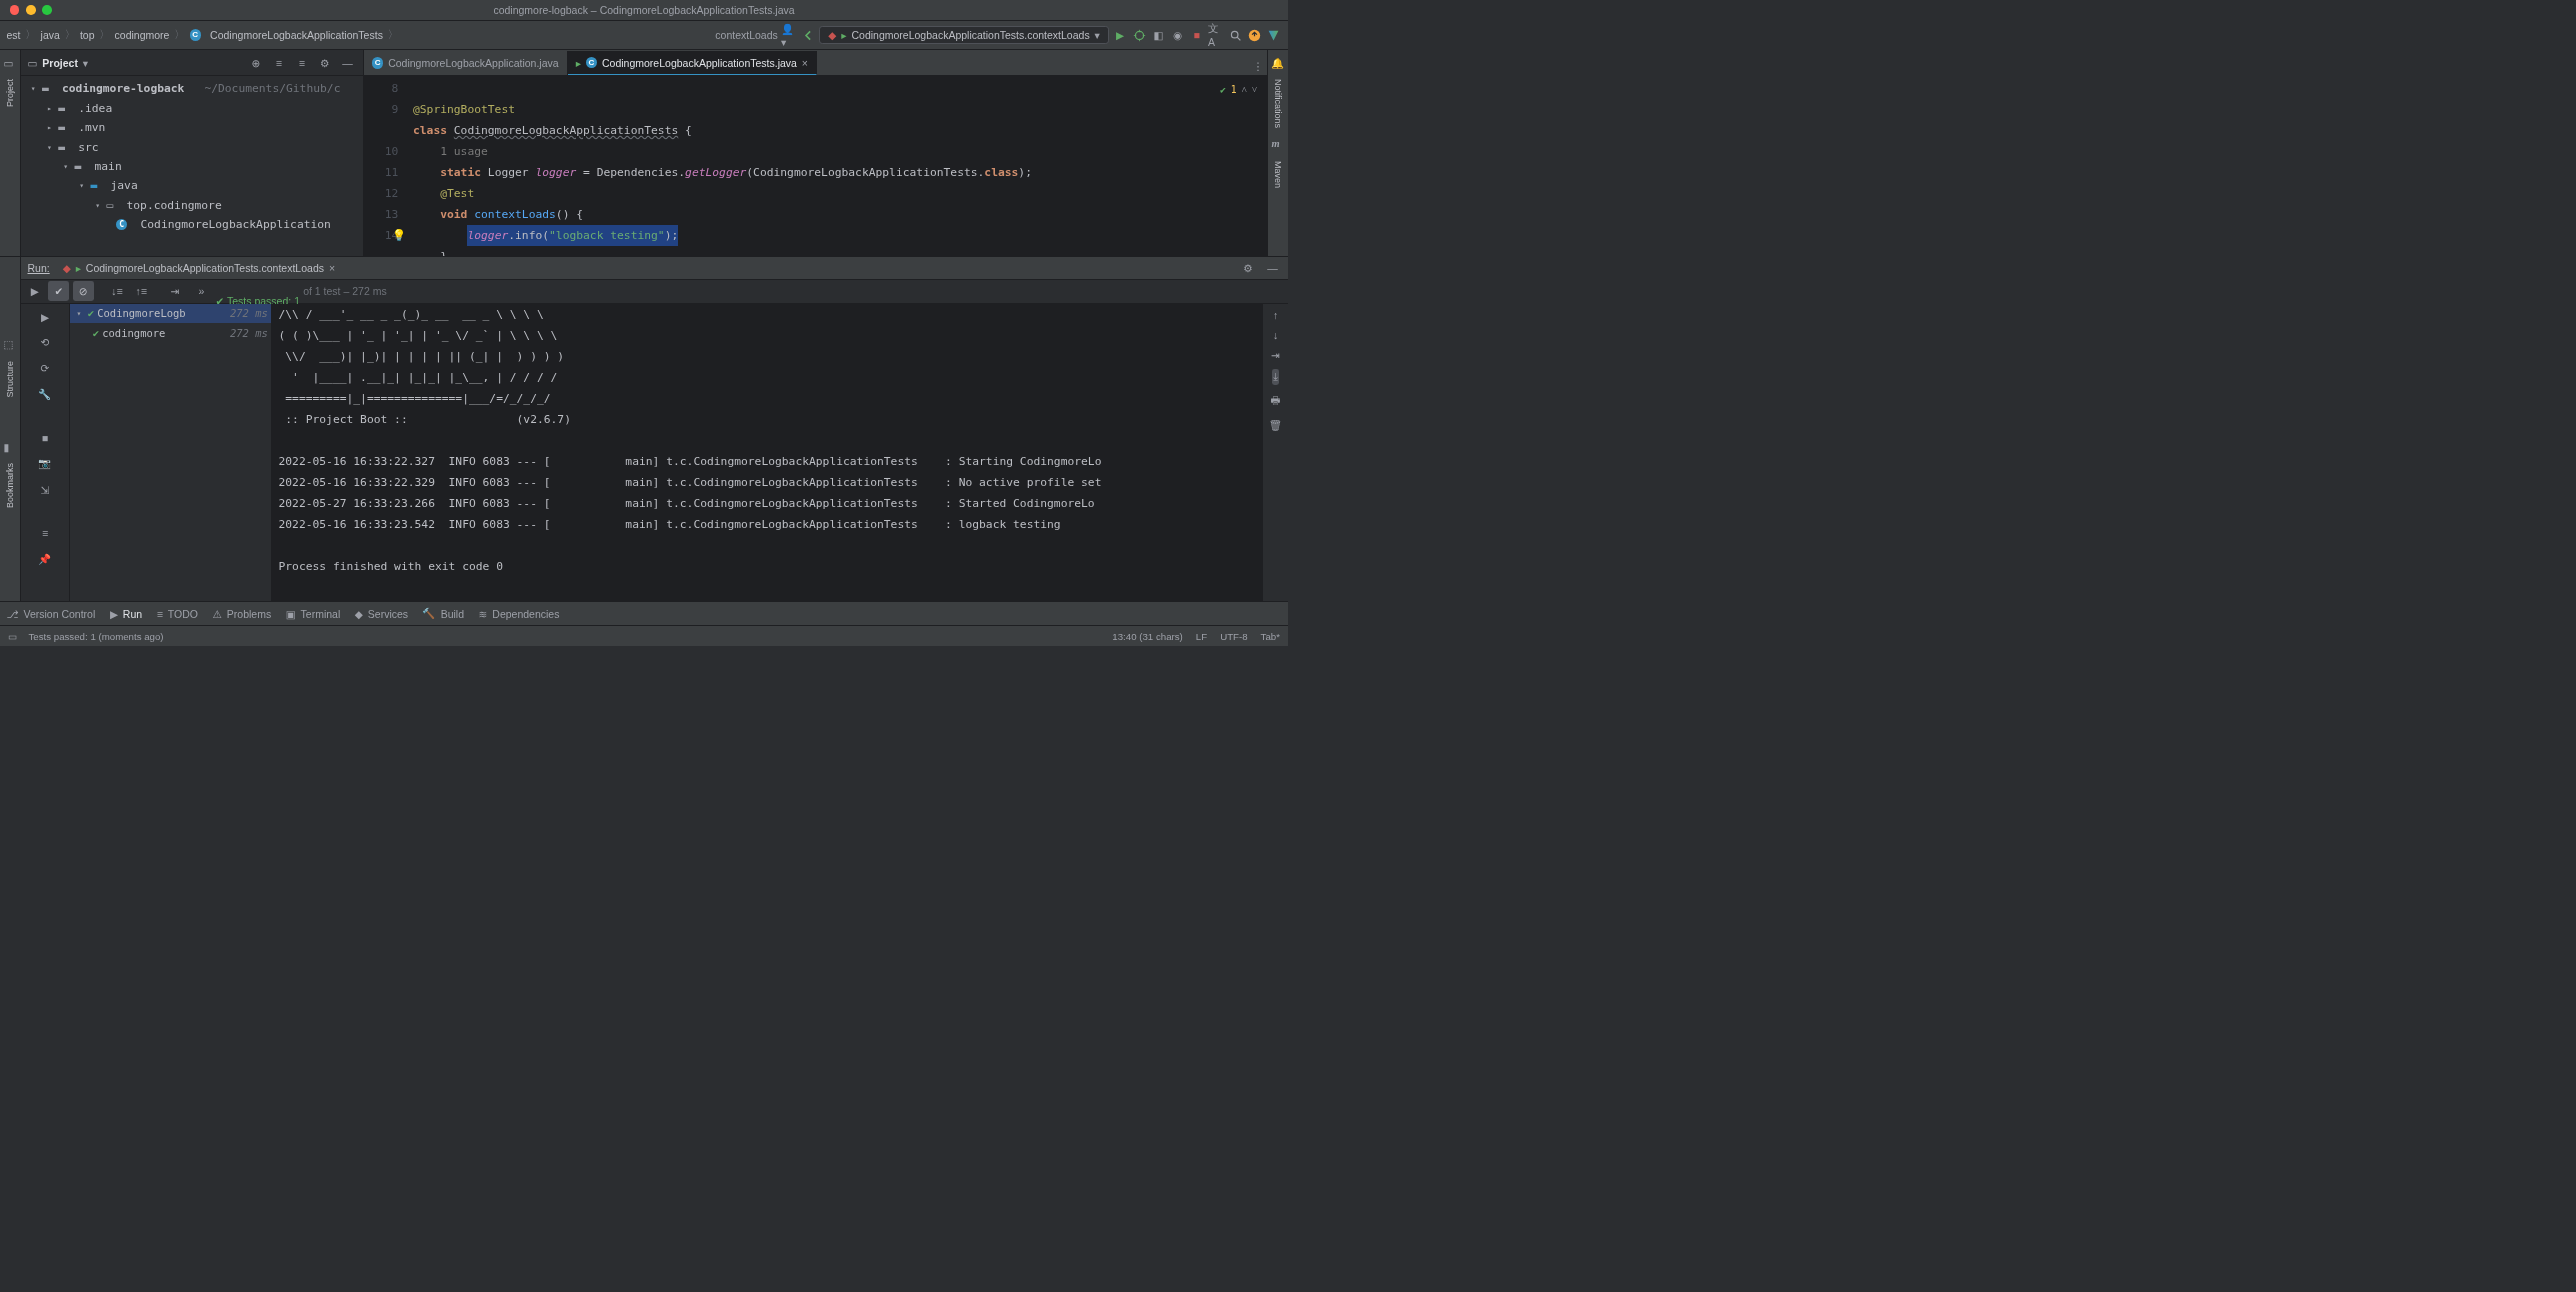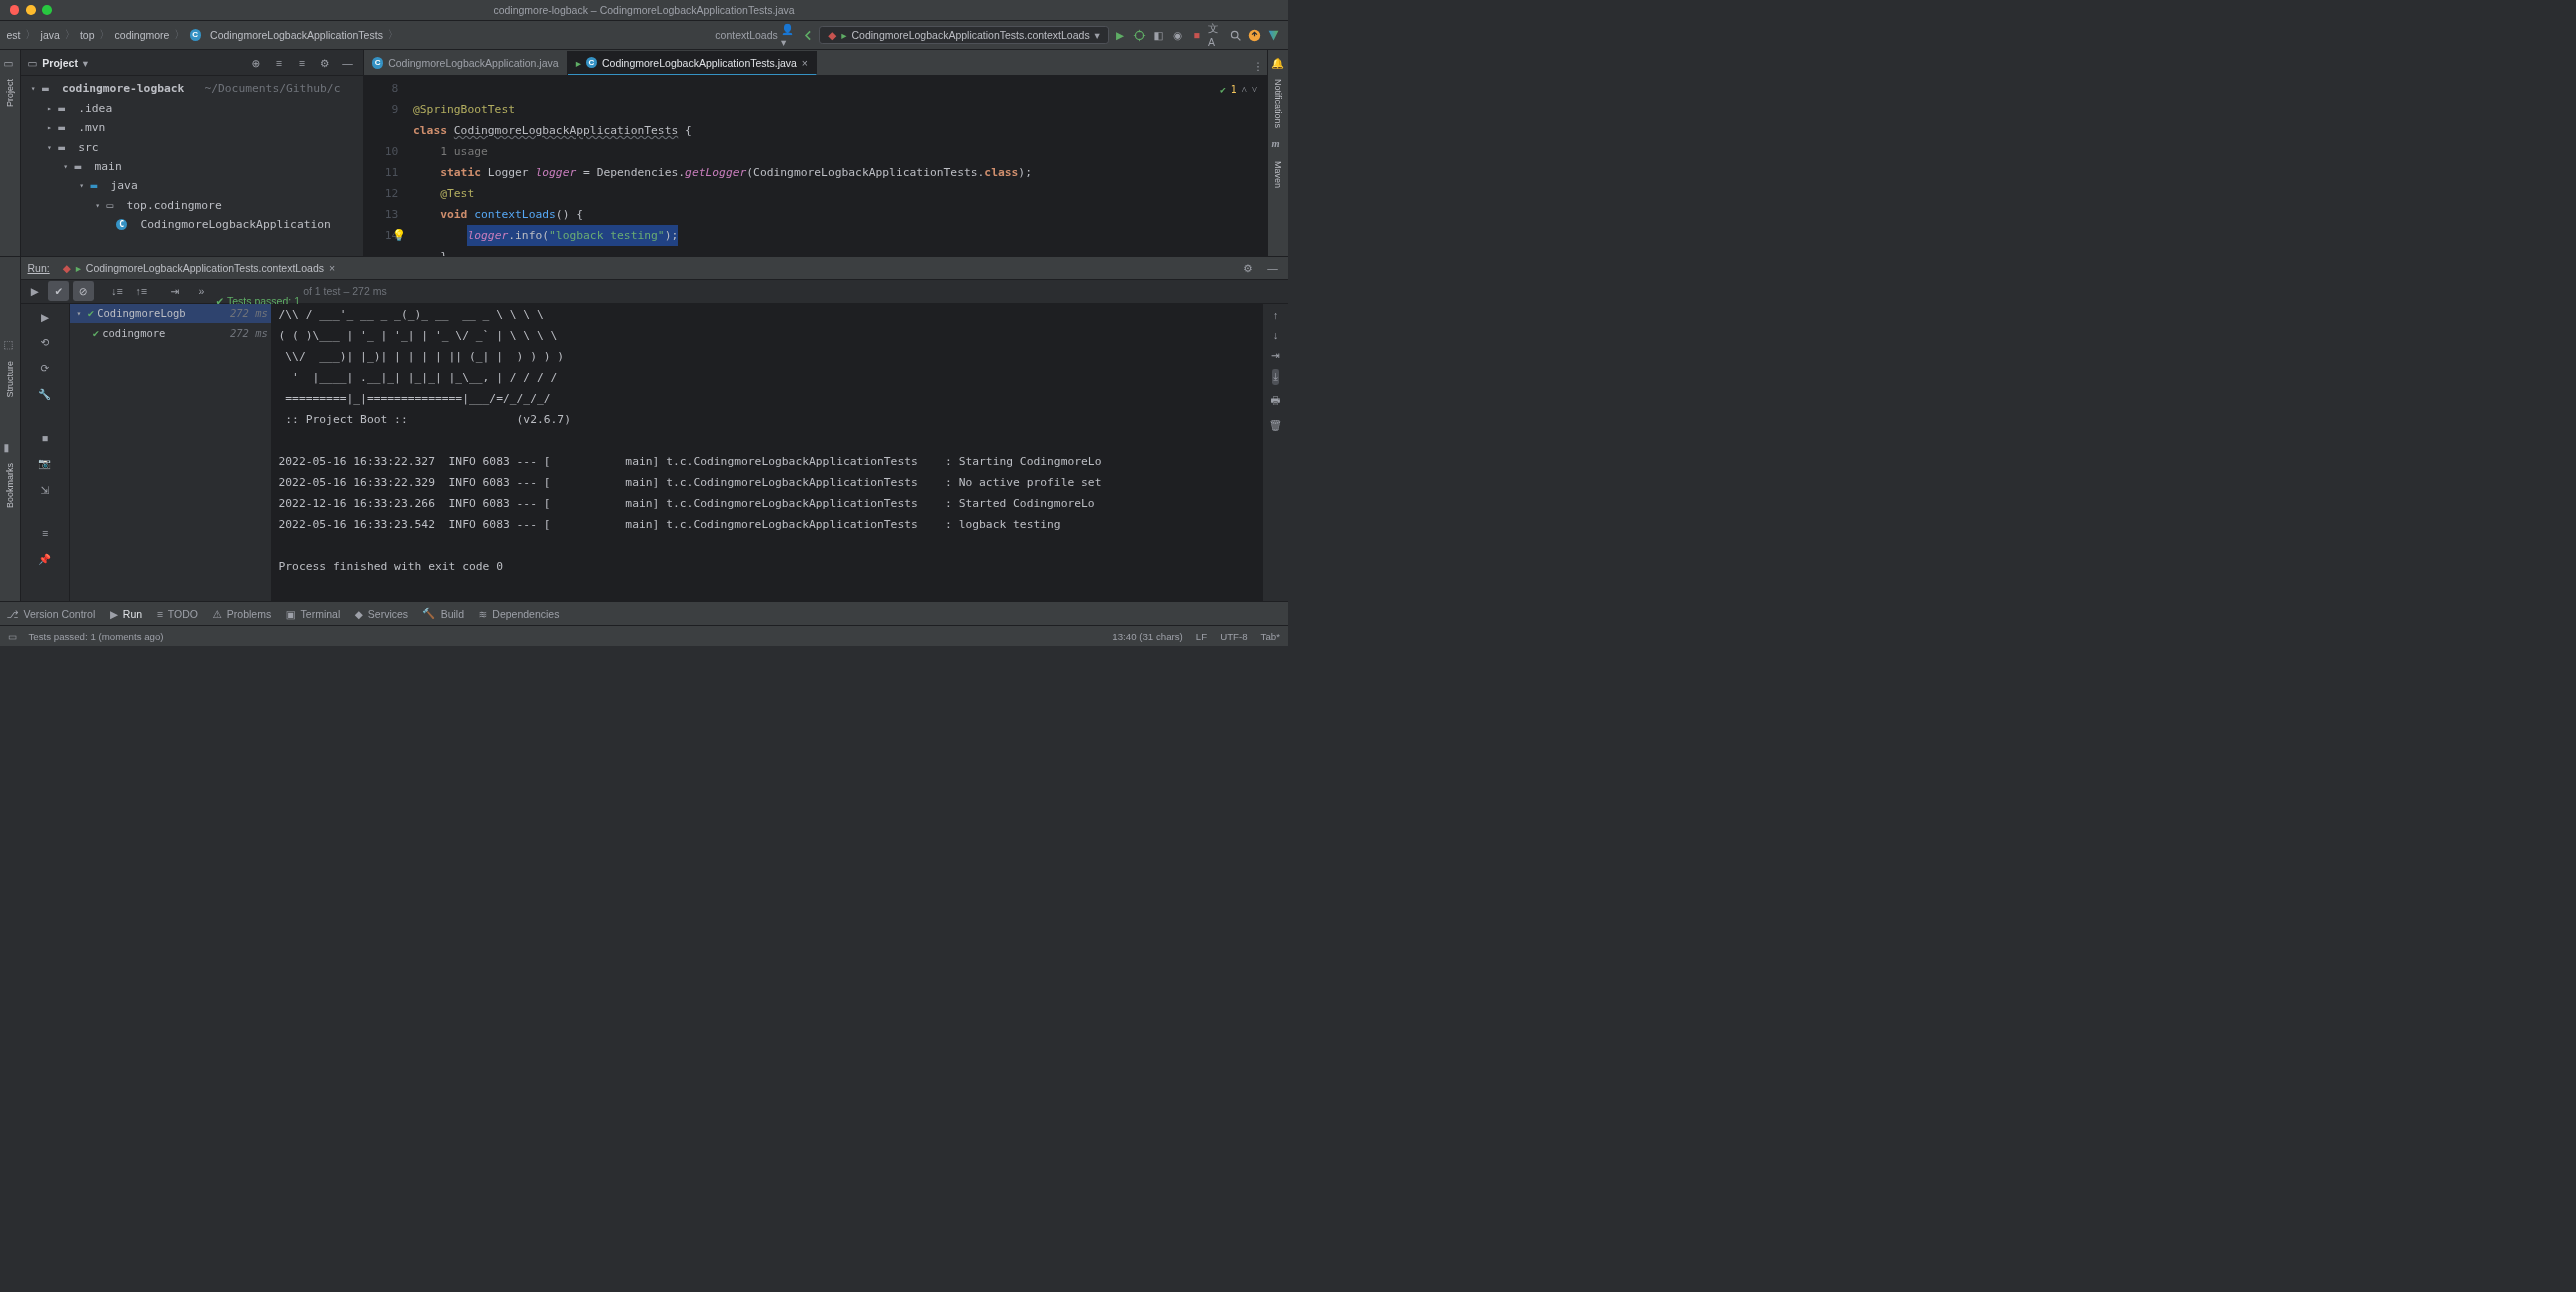--- a/index.html
+++ b/index.html
@@ -410,21 +410,21 @@
 
       <div class="console"><span>/\\ / ___'_ __ _ _(_)_ __  __ _ \ \ \ \</span>
 <span>( ( )\___ | '_ | '_| | '_ \/ _` | \ \ \ \</span>
 <span> \\/  ___)| |_)| | | | | || (_| |  ) ) ) )</span>
 <span>  '  |____| .__|_| |_|_| |_\__, | / / / /</span>
 <span> =========|_|==============|___/=/_/_/_/</span>
 <span> :: Project Boot ::                (v2.6.7)</span>
 <span></span>
 <span>2022-05-16 16:33:22.327  INFO 6083 --- [           main] t.c.CodingmoreLogbackApplicationTests    : Starting CodingmoreLo</span>
 <span>2022-05-16 16:33:22.329  INFO 6083 --- [           main] t.c.CodingmoreLogbackApplicationTests    : No active profile set</span>
-<span>2022-12-16 16:33:23.266  INFO 6083 --- [           main] t.c.CodingmoreLogbackApplicationTests    : Started CodingmoreLo</span>
+<span>2022-05-27 16:33:23.266  INFO 6083 --- [           main] t.c.CodingmoreLogbackApplicationTests    : Started CodingmoreLo</span>
 <span>2022-05-16 16:33:23.542  INFO 6083 --- [           main] t.c.CodingmoreLogbackApplicationTests    : logback testing</span>
 <span></span>
 <span>Process finished with exit code 0</span></div>
 
       <div class="run-right-strip">
         <span class="ic">↑</span>
         <span class="ic">↓</span>
         <span class="ic">⇥</span>
         <span class="ic" style="background:#4e5157;padding:1.6px;border-radius:2.4px">⤓</span>
         <span class="ic">🖶</span>

